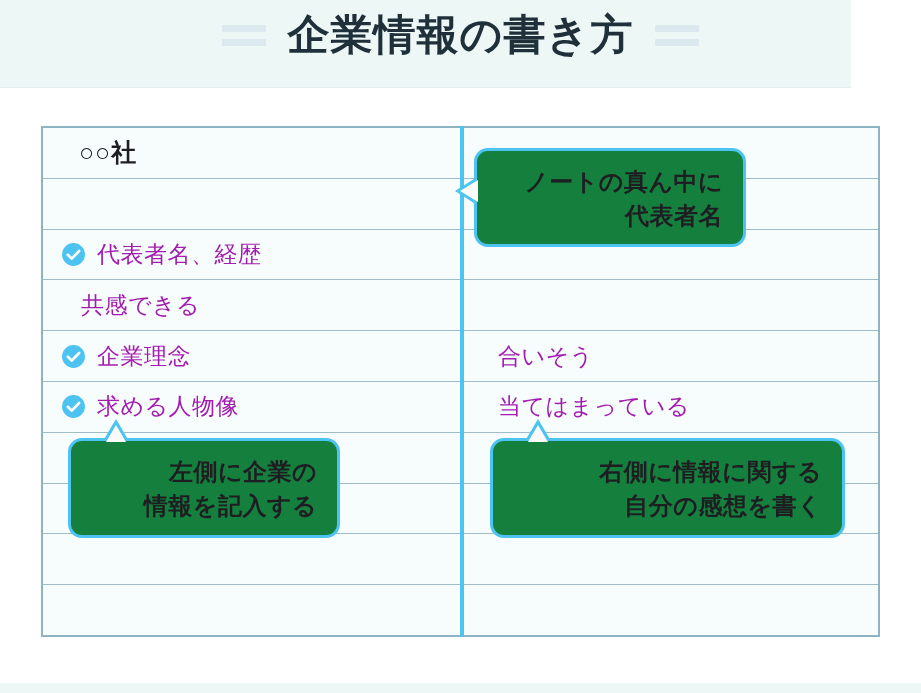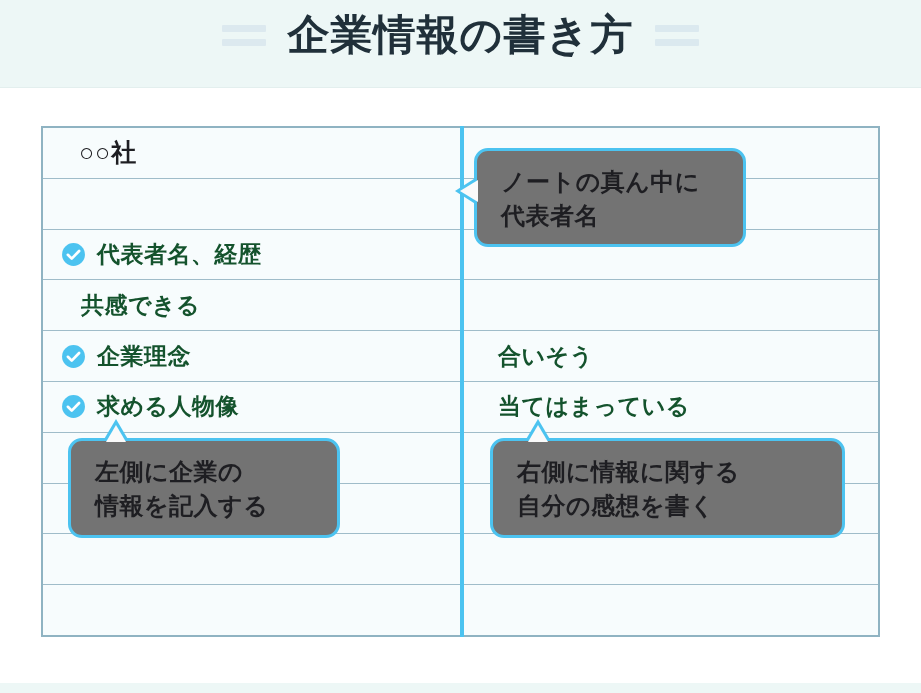--- a/index.html
+++ b/index.html
@@ -14,21 +14,21 @@
   body {
     font-family: "Liberation Sans", "DejaVu Sans", sans-serif;
     background: #ffffff;
     position: relative;
   }
 
   
   .header-band {
     position: absolute;
     left: 0; top: 0;
-    width: 921px;
+    width: 851px;
     height: 88px;
     background: #edf7f6;
     border-bottom: 1px solid #e3efee;
   }
 
   .header-inner {
     position: absolute;
     left: 0; top: 0;
     width: 921px;
     height: 70px;
@@ -100,22 +100,22 @@
     left: 417px;
     top: -2px;
     bottom: -2px;
     width: 4px;
     background: #4cc3f0;
     z-index: 3;
   }
 
   .cell-text {
     font-size: 23px;
-    font-weight: 700;
-    color: #14532d;
+    font-weight: 400;
+    color: #a21caf;
     letter-spacing: 0.5px;
     white-space: nowrap;
   }
 
   .company-name {
     font-size: 25px;
     font-weight: 700;
     color: #1e1e22;
     letter-spacing: 1px;
     padding-left: 22px;
@@ -126,25 +126,26 @@
     width: 25px;
     height: 25px;
     flex: none;
     margin-right: 11px;
     margin-left: 4px;
   }
 
   
   .bubble {
     position: absolute;
-    background: #737373;
+    background: #15803d;
     border: 3px solid #4cc3f0;
     border-radius: 14px;
     z-index: 10;
     padding: 14px 20px 2px 24px;
+    text-align: right;
   }
   .bubble p {
     font-size: 24px;
     font-weight: 700;
     color: #1e1e22;
     line-height: 1.42;
     letter-spacing: 0.5px;
     white-space: nowrap;
   }
 

